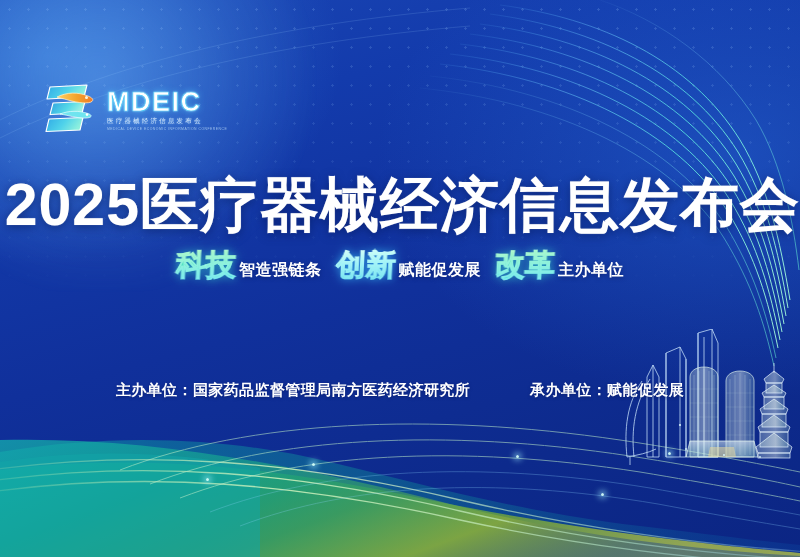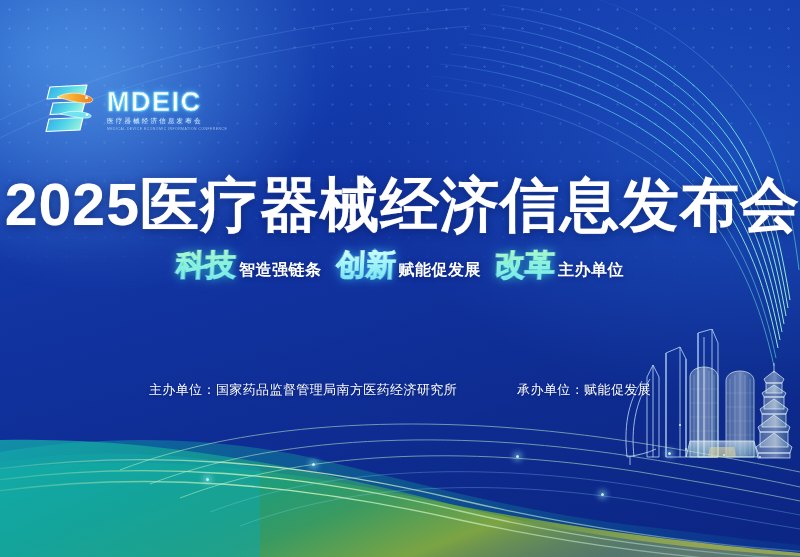--- a/index.html
+++ b/index.html
@@ -158,22 +158,22 @@
   }
 
   
   .org-row {
     position: absolute;
     left: 0; right: 0;
     top: 381px;
     display: flex;
     justify-content: center;
     gap: 60px;
-    font-size: 13px;
-    font-weight: 400;
+    font-size: 15px;
+    font-weight: 700;
     color: #ffffff;
     letter-spacing: .4px;
     white-space: nowrap;
   }
   .org-row > div { text-shadow: 0 1px 3px rgba(6,24,90,0.6); }
 
   
   .city {
     position: absolute;
     right: 6px;

